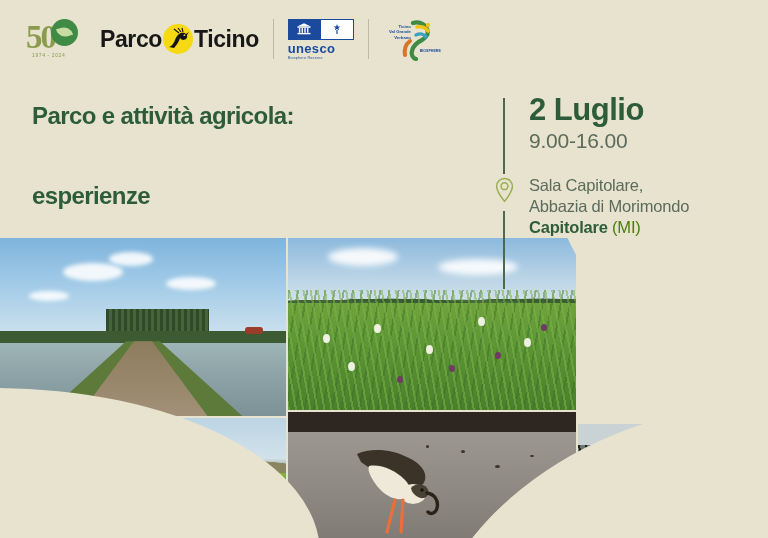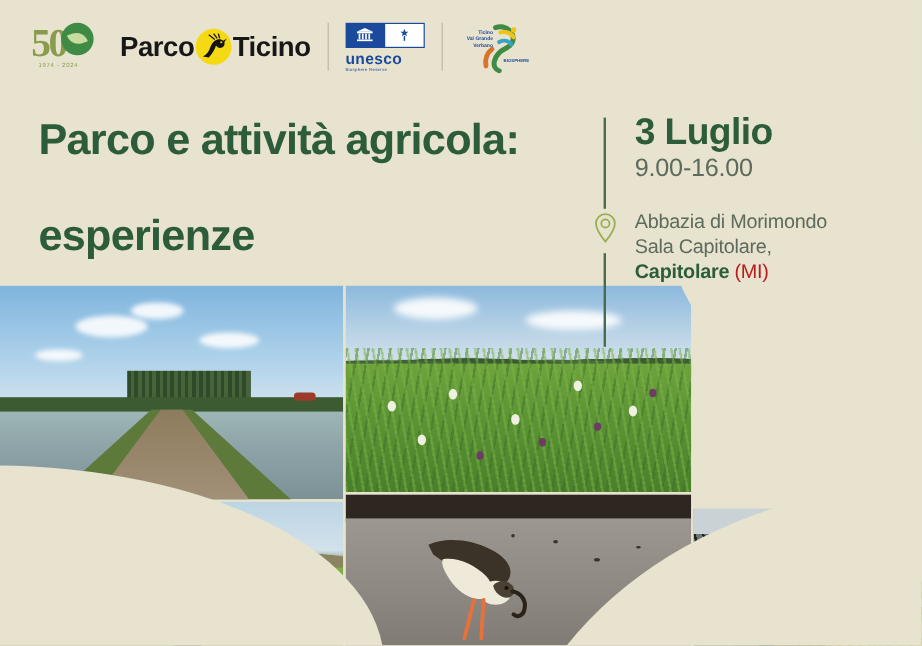--- a/index.html
+++ b/index.html
@@ -166,21 +166,21 @@
 
   
   .title-block {
     position: absolute;
     left: 32px;
     top: 96px;
     width: 452px;
     z-index: 5;
   }
   .title-block h1 {
-    font-size: 36px;
+    font-size: 24px;
     line-height: 40px;
     font-weight: bold;
     color: #2d5c3a;
     letter-spacing: -0.6px;
   }
 
   
   .info-block {
     position: absolute;
     left: 503px;
@@ -224,21 +224,21 @@
     margin-top: 22px;
     font-size: 16.5px;
     line-height: 21px;
     color: #5c6b5c;
     letter-spacing: -0.2px;
   }
   .venue .city {
     font-weight: bold;
     color: #2d5c3a;
   }
-  .venue .prov { color: #b91c1c; margin-top: 44px; }
+  .venue .prov { color: #4d7c0f; margin-top: 44px; }
 
   
   .collage {
     position: absolute;
     left: 0;
     top: 238px;
     width: 768px;
     height: 300px;
     z-index: 1;
   }
@@ -525,25 +525,25 @@
     <div class="rule-bot"></div>
 
     <span class="pin-icon">
       <svg width="19" height="26" viewBox="0 0 19 26">
         <path d="M9.5 1.4 C13.9 1.4 17.4 4.9 17.4 9.3 C17.4 14.6 9.5 24.4 9.5 24.4 C9.5 24.4 1.6 14.6 1.6 9.3 C1.6 4.9 5.1 1.4 9.5 1.4 Z" fill="none" stroke="#9aae52" stroke-width="1.5"></path>
         <circle cx="9.5" cy="9.2" r="3.4" fill="none" stroke="#9aae52" stroke-width="1.5"></circle>
       </svg>
     </span>
 
     <div class="info-text">
-      <div class="date-big">3 Luglio</div>
+      <div class="date-big">2 Luglio</div>
       <div class="date-time">9.00-16.00</div>
       <div class="venue">
+        <div>Sala Capitolare,</div>
         <div>Abbazia di Morimondo</div>
-        <div>Sala Capitolare,</div>
         <div>
           <span class="city">Capitolare</span>
           <span class="prov">(MI)</span>
         </div>
       </div>
     </div>
   </div>
 
   <div class="collage">
 

